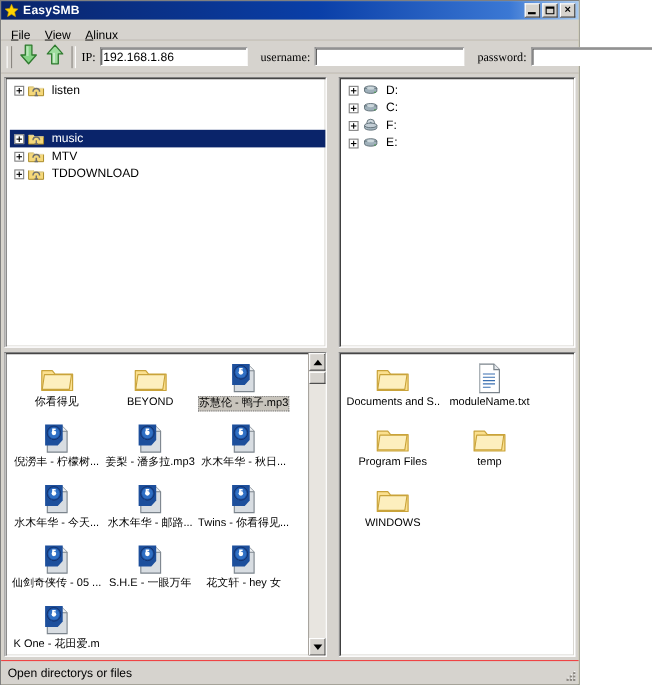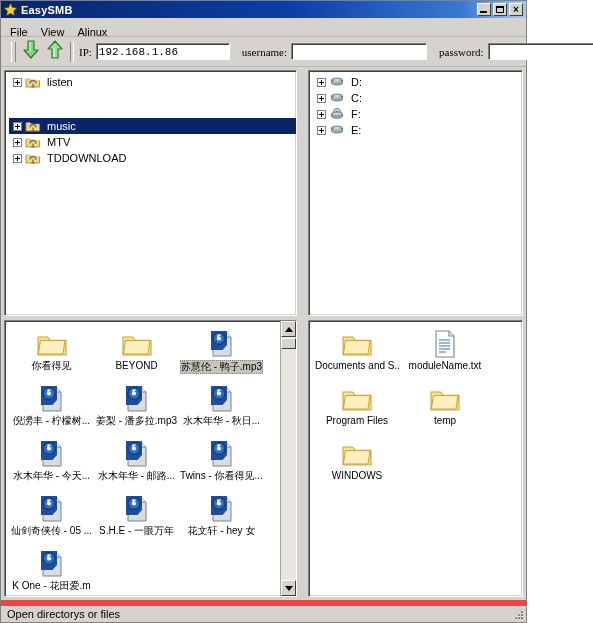--- a/index.html
+++ b/index.html
@@ -121,21 +121,21 @@
   }
   .menu-item u { text-decoration: underline; }
 
   
   .toolbar {
     height: 30px;
     min-height: 30px;
     background: #d6d3ce;
     display: flex;
     align-items: center;
-    padding: 0 9px;
+    padding: 0 4px;
     box-sizing: border-box;
     border-bottom: 1px solid #b8b4ae;
   }
   .grip {
     width: 3px;
     height: 20px;
     margin: 0 3px 0 1px;
     border-left: 1px solid #ffffff;
     border-right: 1px solid #8a8680;
     flex: 0 0 auto;
@@ -170,21 +170,21 @@
     margin-right: 4px;
     white-space: nowrap;
     color: #000;
   }
   .textbox {
     height: 17px;
     background: #ffffff;
     border: 1px solid;
     border-color: #808080 #ffffff #ffffff #808080;
     box-shadow: inset 1px 1px 0 #404040;
-    font-family: Liberation Mono, monospace;
+    font-family: Liberation Sans, sans-serif;
     font-size: 11px;
     padding: 0 2px;
     box-sizing: border-box;
     color: #000;
     outline: none;
   }
   .tb-ip { width: 134px; }
   .tb-user { width: 136px; }
   .tb-pass { width: 137px; }
 
@@ -374,21 +374,21 @@
     border: 1px solid;
     border-color: #ffffff #404040 #404040 #ffffff;
     box-sizing: border-box;
   }
 
   
   .statusbar {
     height: 22px;
     min-height: 22px;
     background: #d6d3ce;
-    border-top: 6px solid #ef4444;
+    border-top: 1px solid #ef4444;
     display: flex;
     align-items: center;
     padding-left: 6px;
     box-sizing: border-box;
     position: relative;
   }
   .status-text {
     font-size: 11px;
     color: #000;
     white-space: nowrap;

